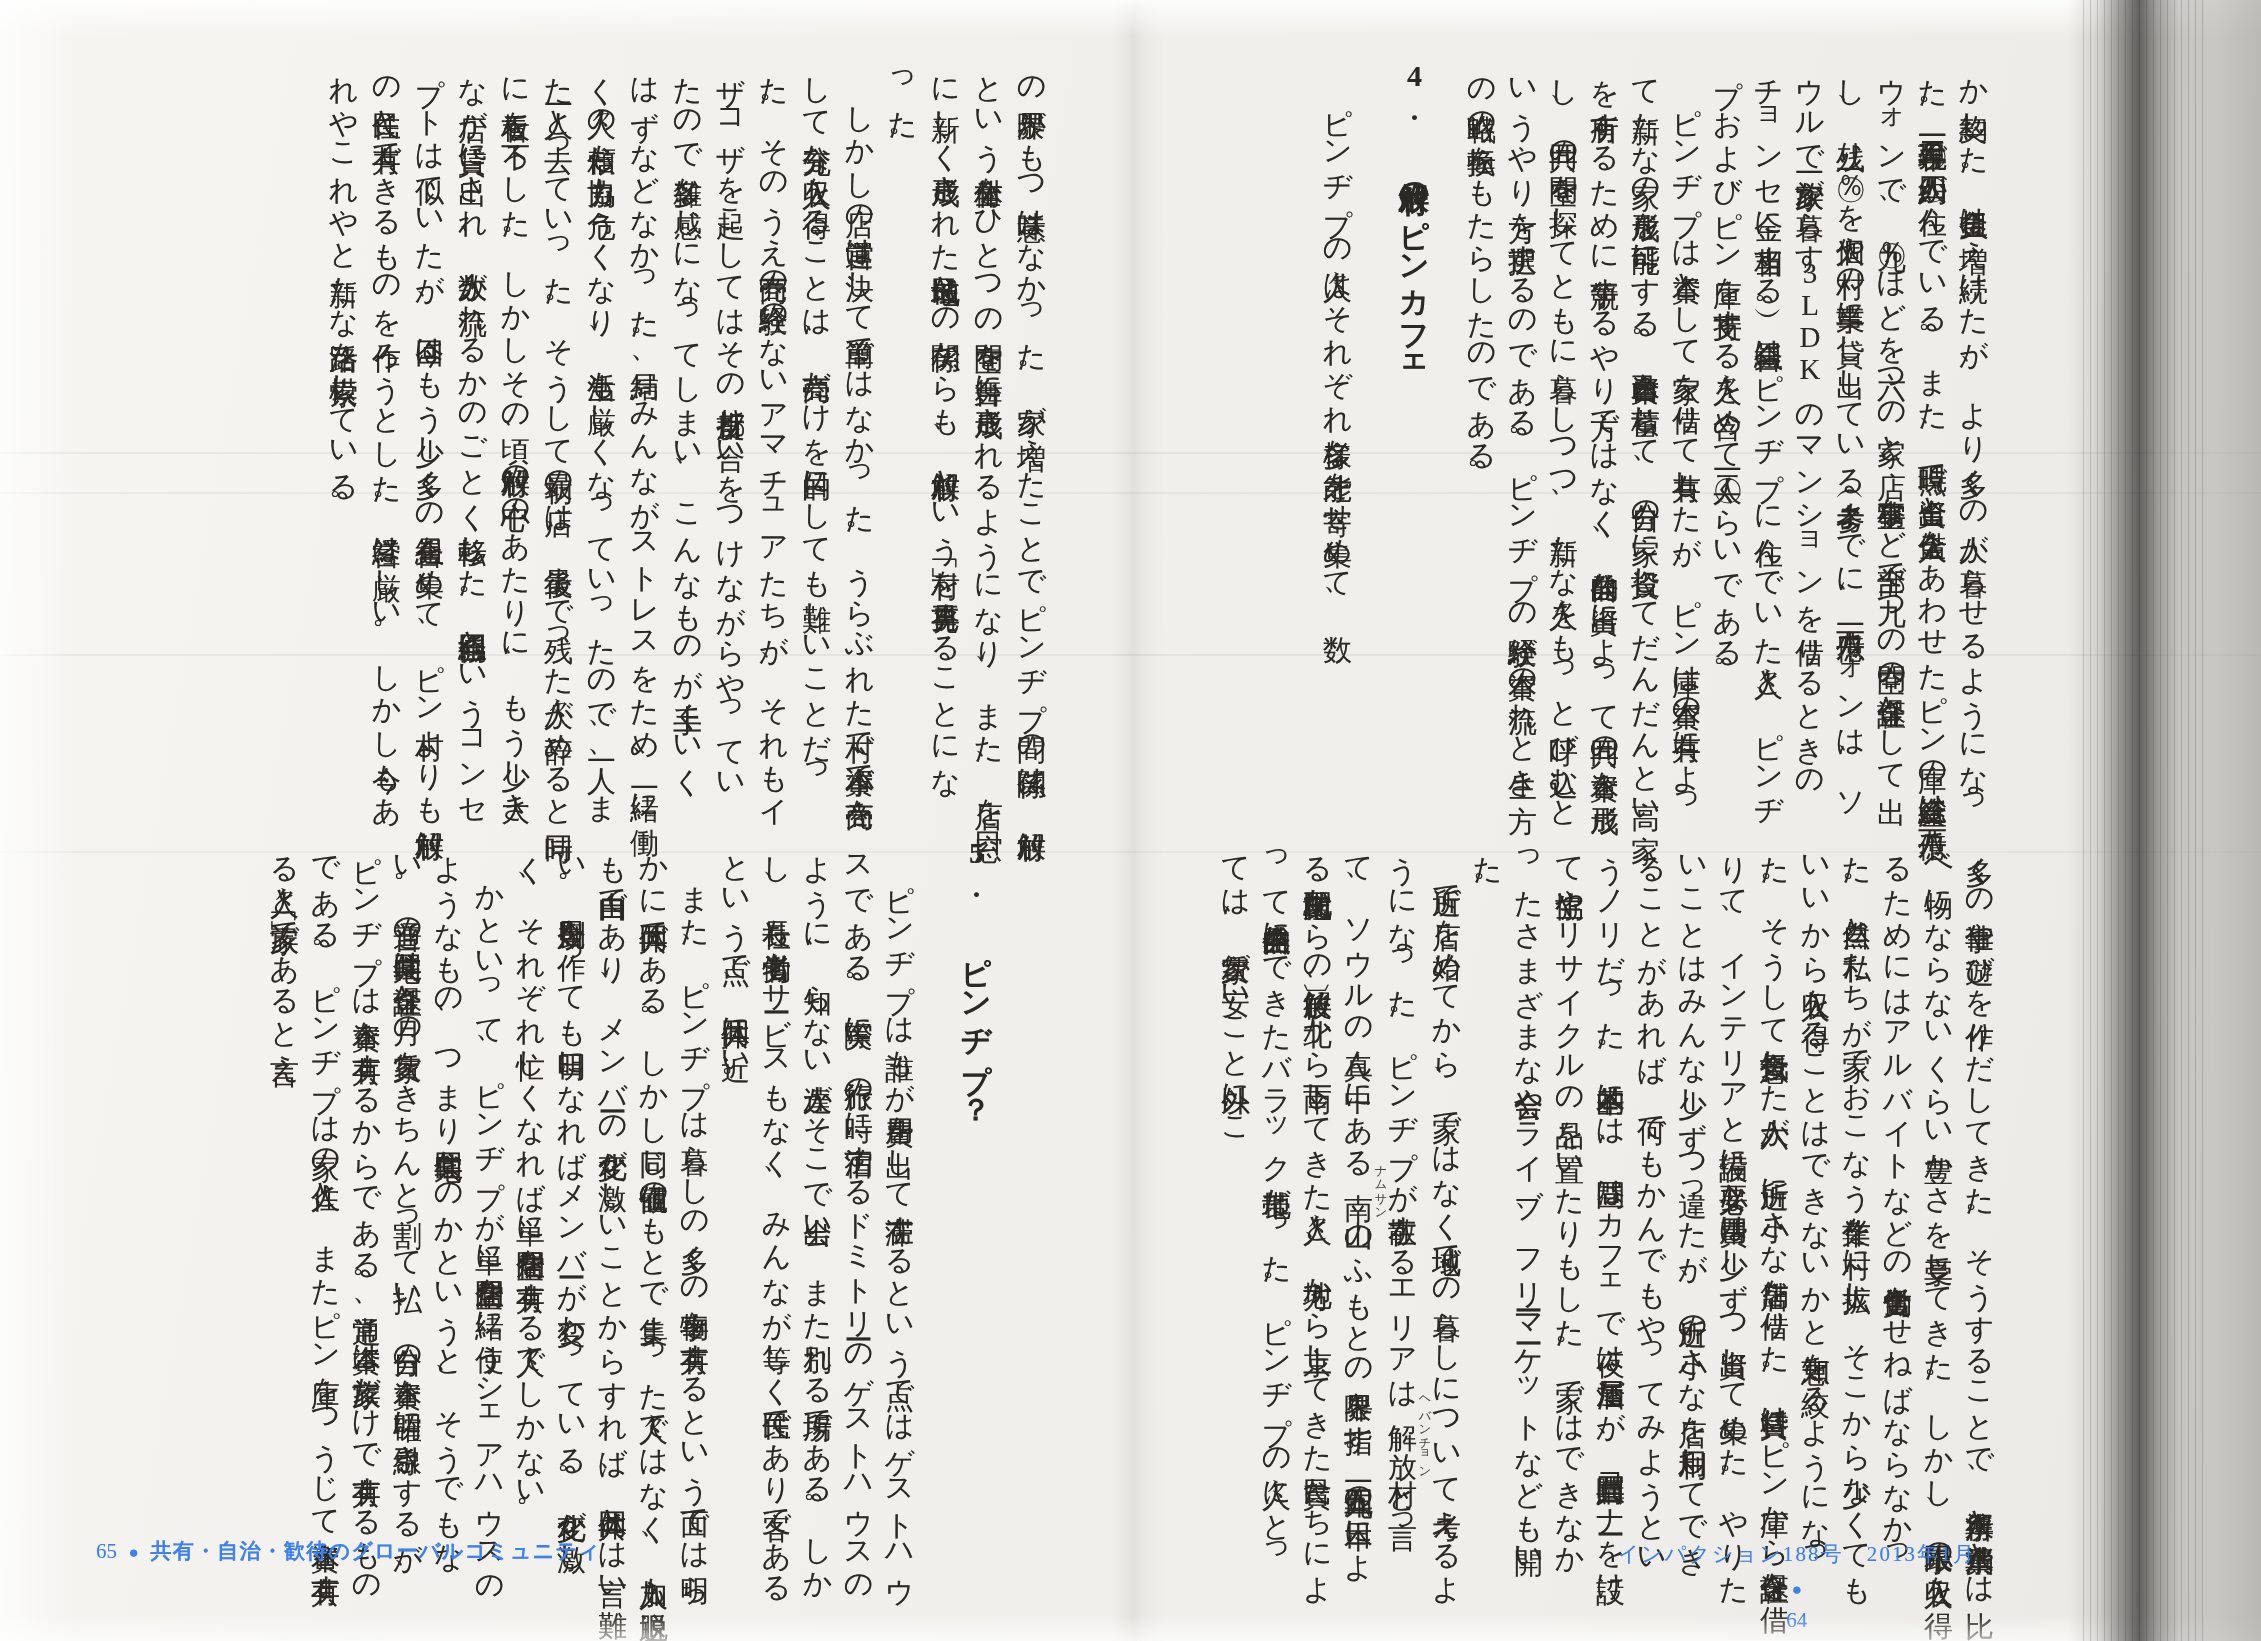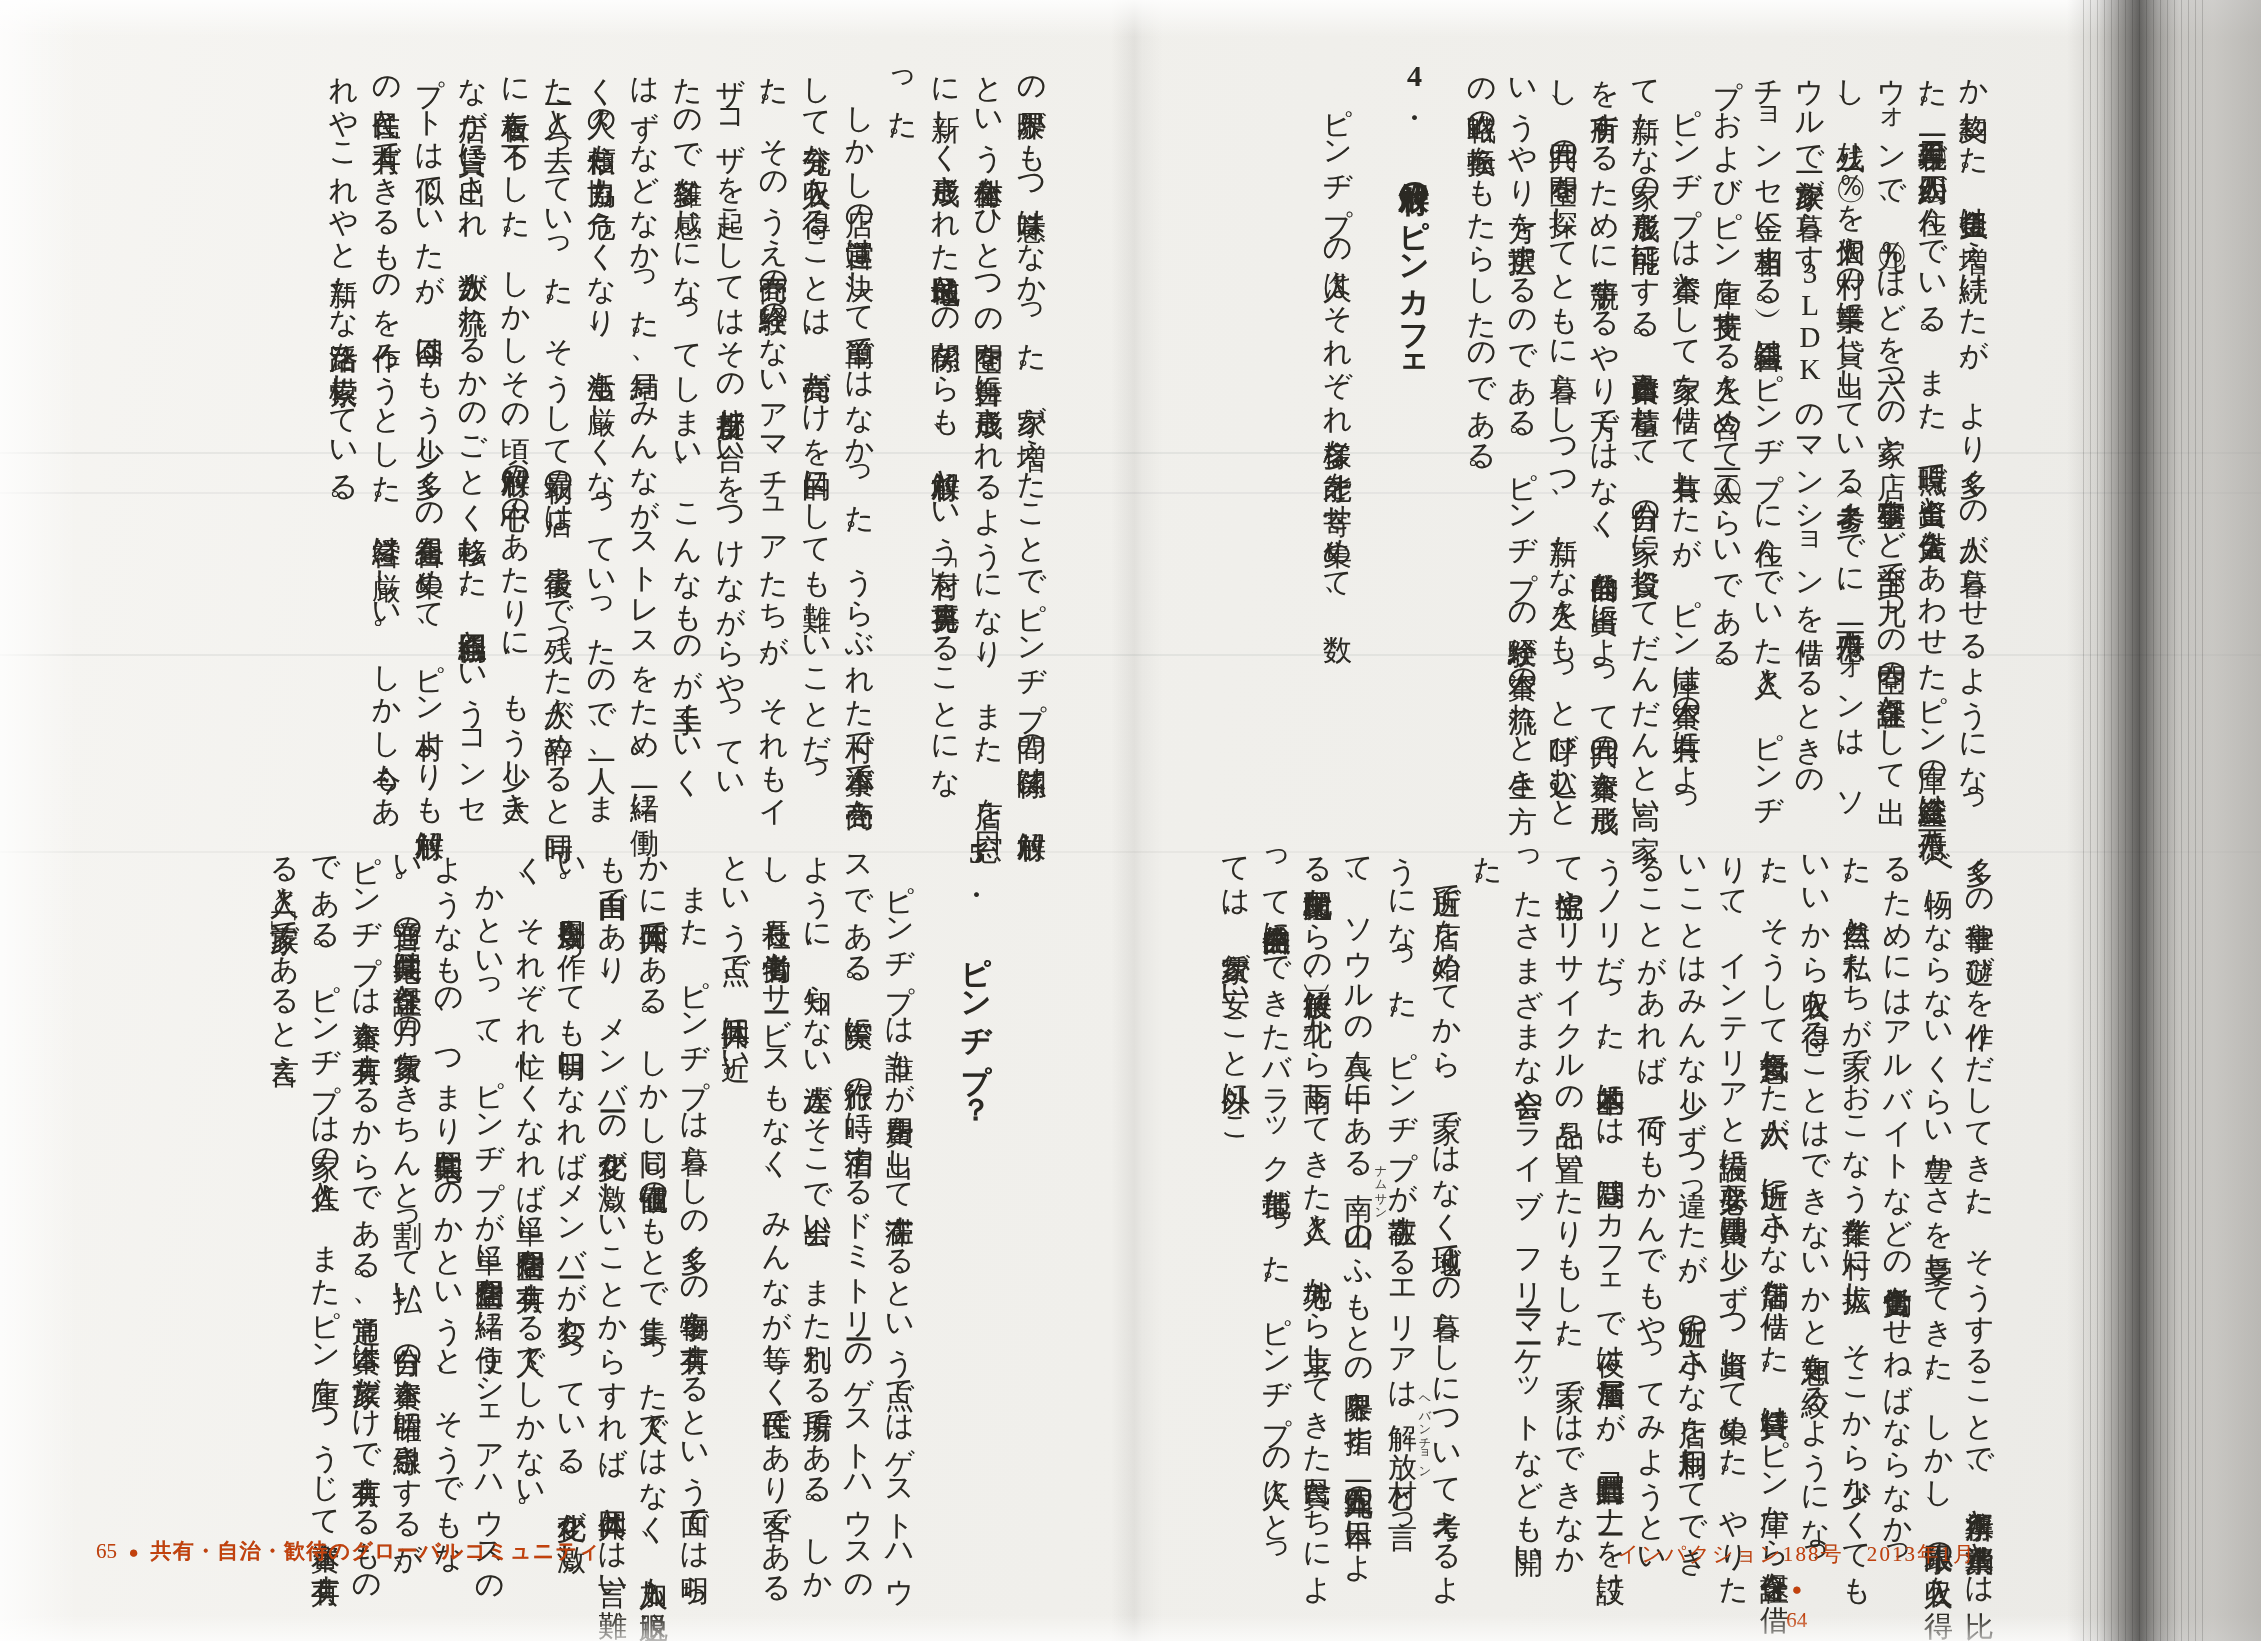--- a/index.html
+++ b/index.html
@@ -31,21 +31,21 @@
   rt { font-size:0.42em; letter-spacing:0; opacity:0.85; }
 
   #rt-top    { top:59px;   right:267px;  width:868px; height:756px; }
   #rt-bottom { top:836px; right:261px;  width:903px; height:756px; line-height:41px; }
   #lt-top    { top:57px;   right:1208px; width:955px; height:756px; line-height:43px; }
   #lt-bottom { top:836px; right:1264px; width:923px; height:756px; }
 
   
   .footer {
     position:absolute; display:inline-flex; align-items:center; gap:11.6px;
-    font-size:21px; color:#c2410c; text-shadow:0 0 0.6px rgba(70,66,60,0.3);
+    font-size:21px; color:#3b82f6; text-shadow:0 0 0.6px rgba(70,66,60,0.3);
     white-space:nowrap;
   }
   .footer-left  { left:96px; top:1537px; }
   .footer-right { right:285px; top:1540px;flex-direction:column; }
   .footer .bullet { font-size:17px; line-height:1; transform:translateY(0.6px); }
   .footer-left .title { letter-spacing:0.06em;font-weight:bold; }
   .footer-right .title { letter-spacing:0.10em; }
 
   
   .scan-line { position:absolute; left:0; width:100%; height:1.9px; background:rgba(135,137,143,0.12); pointer-events:none; }

